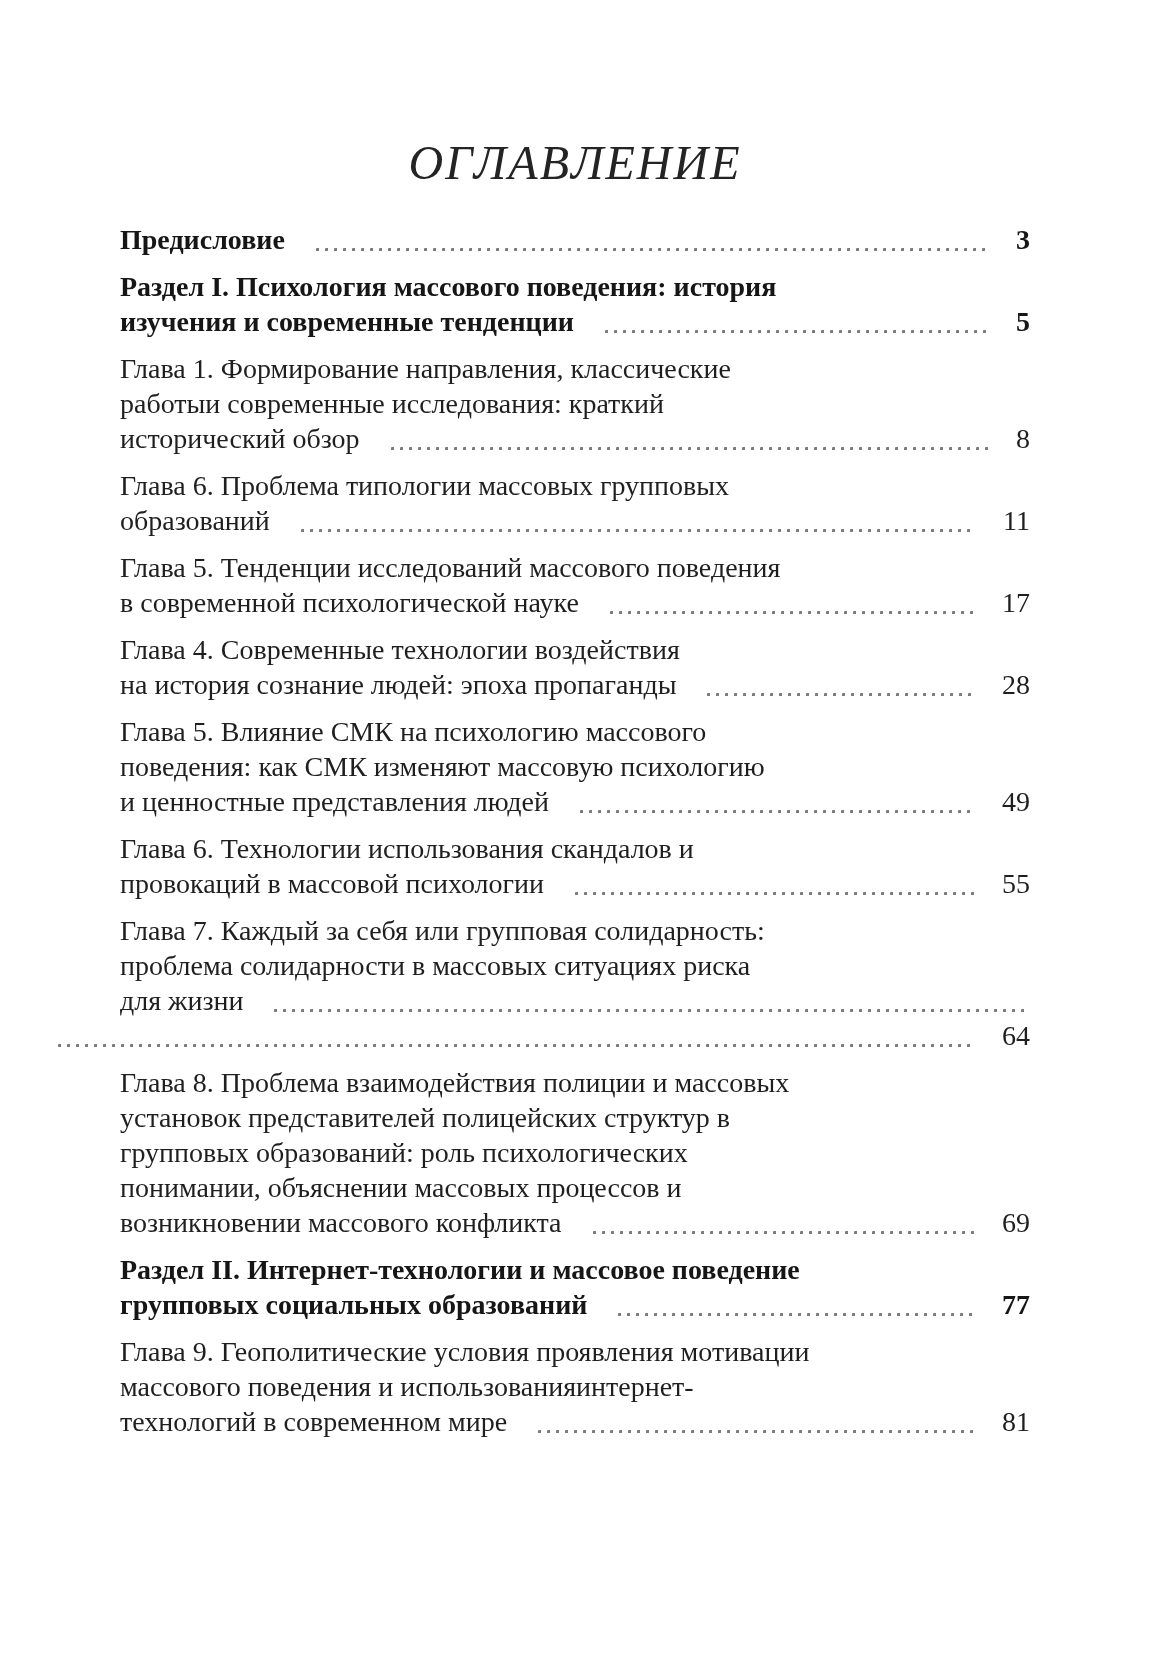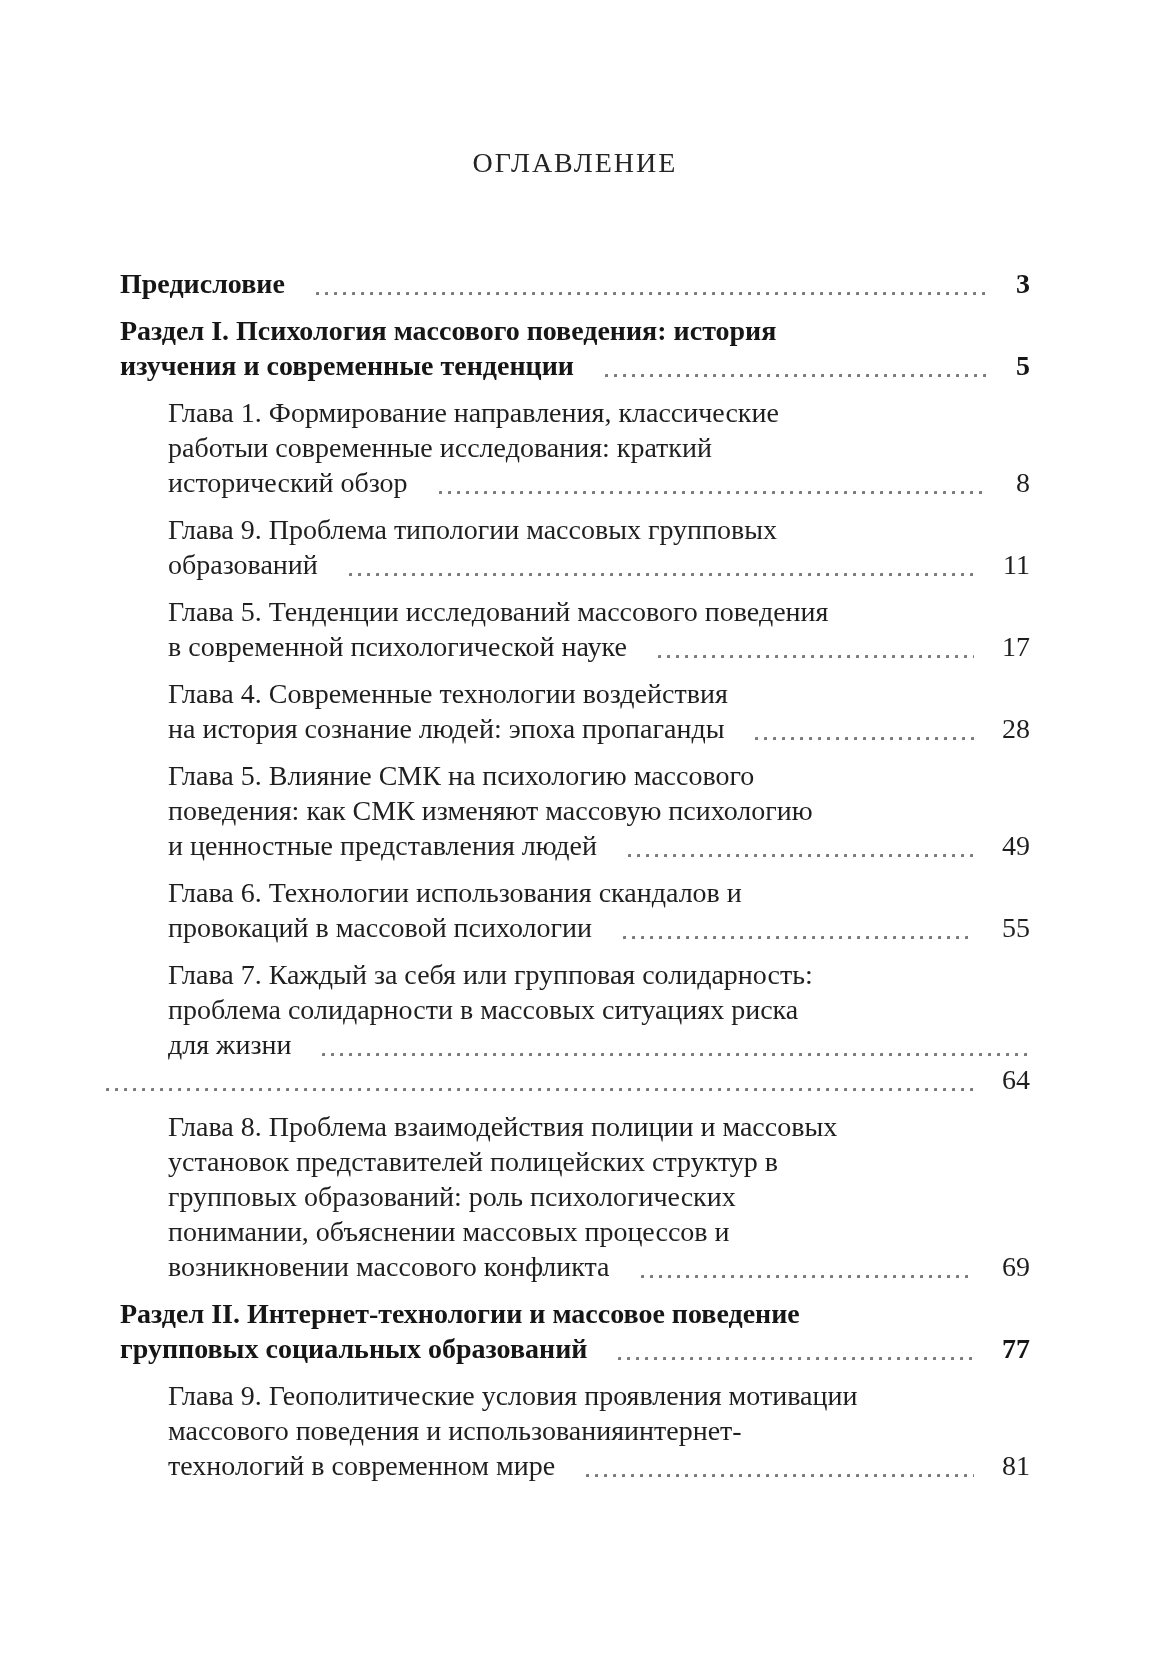--- a/index.html
+++ b/index.html
@@ -12,35 +12,36 @@
     width: 1158px;
     height: 1654px;
     box-sizing: border-box;
     background: #ffffff;
     padding: 140px 128px 40px 120px;
     overflow: hidden;
     font-family: "Liberation Serif", "DejaVu Serif", serif;
     color: #1f1f1f;
   }
   .title {
-    margin: 0 0 80px 0;
-    font-size: 28px;
+    margin: 0 0 36px 0;
+    font-size: 48px;
     line-height: 46px;
     font-weight: 400;
     letter-spacing: 2px;
     text-align: center;
     color: #242424;
+    font-style: italic;
   }
   .toc { width: 100%; }
   .entry {
     margin: 0 0 12px 0;
     font-size: 28px;
     line-height: 35px;
   }
-  .entry.lvl1 { margin-left: 48px; }
+  .entry.lvl1 { }
   .entry.bold { font-weight: 700; color: #161616; }
   .line {
     white-space: nowrap;
     height: 35px;
     line-height: 35px;
     gap: 24px;
   }
   .line.flexrow { display: flex; align-items: baseline; }
   .txt { flex: 0 0 auto; }
   .leader {
@@ -82,21 +83,21 @@
       <div class="entry lvl1">
         <div class="line">Глава 1. Формирование направления, классические</div>
         <div class="line">работыи современные исследования: краткий</div>
         <div class="line flexrow">
           <span class="txt">исторический обзор</span>
           <span class="leader"></span>
           <span class="pg">8</span>
         </div>
       </div>
       <div class="entry lvl1">
-        <div class="line">Глава 9. Проблема типологии массовых групповых</div>
+        <div class="line">Глава 6. Проблема типологии массовых групповых</div>
         <div class="line flexrow">
           <span class="txt">образований</span>
           <span class="leader"></span>
           <span class="pg">11</span>
         </div>
       </div>
       <div class="entry lvl1">
         <div class="line">Глава 5. Тенденции исследований массового поведения</div>
         <div class="line flexrow">
           <span class="txt">в современной психологической науке</span>

